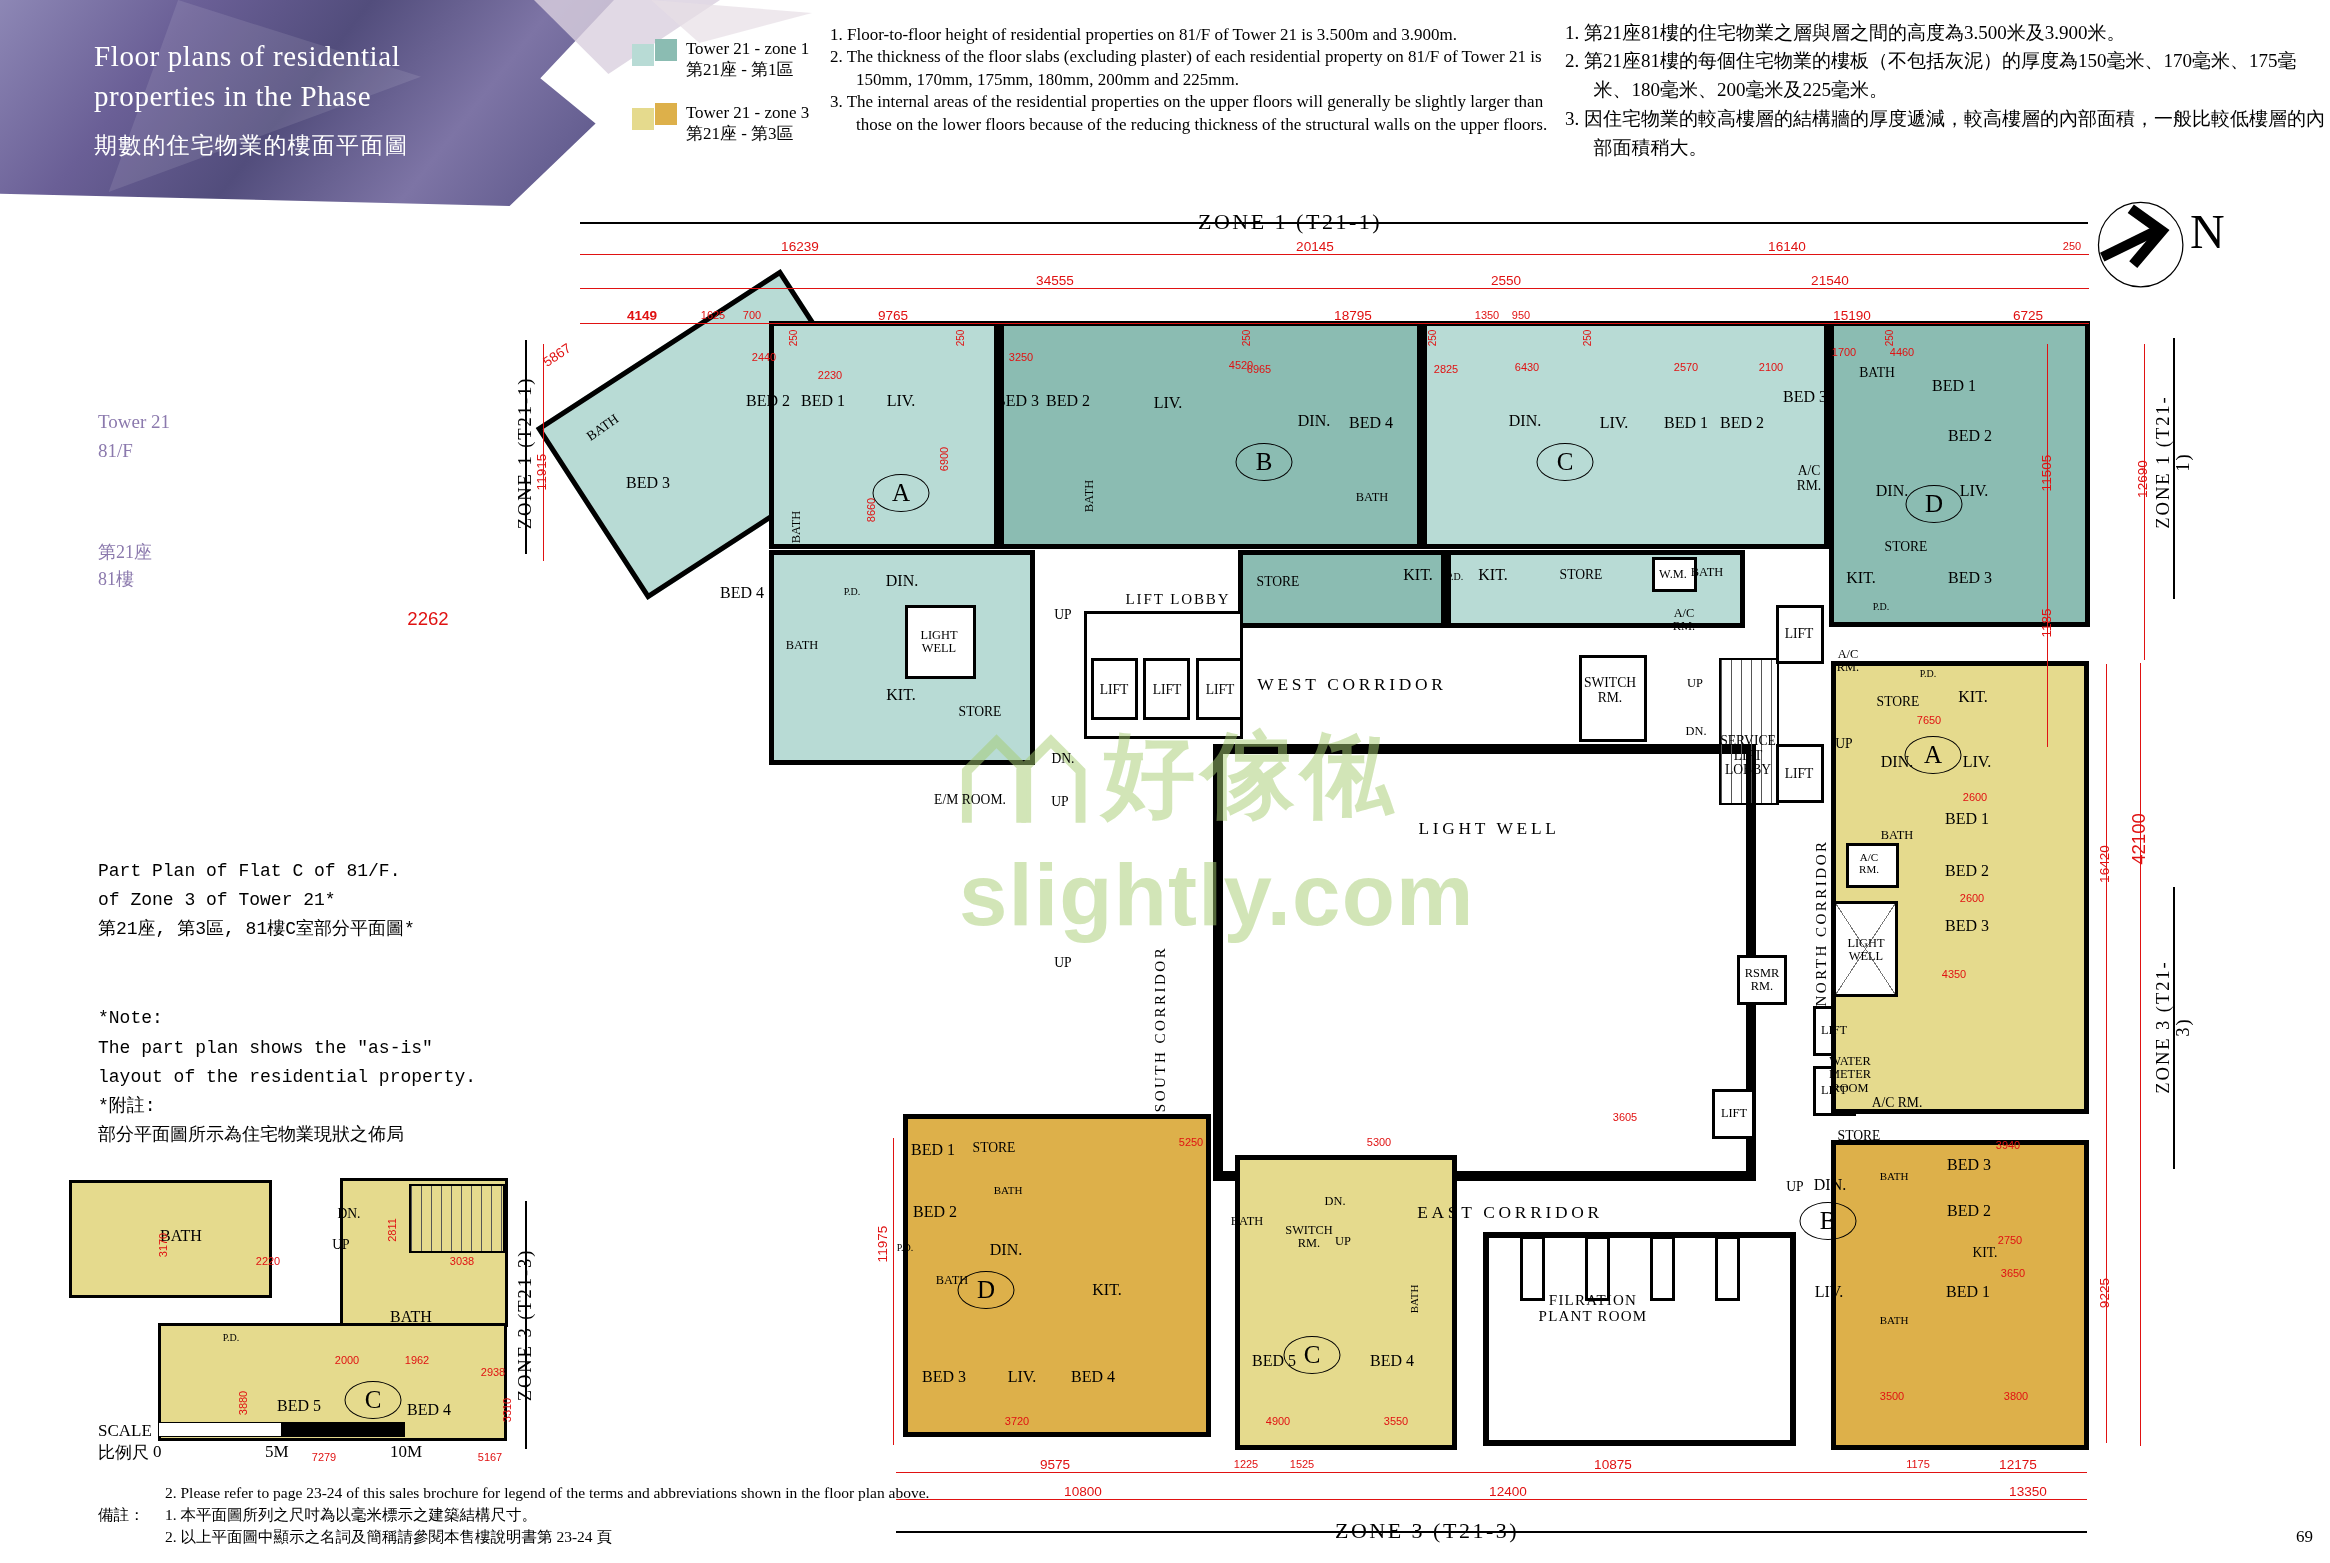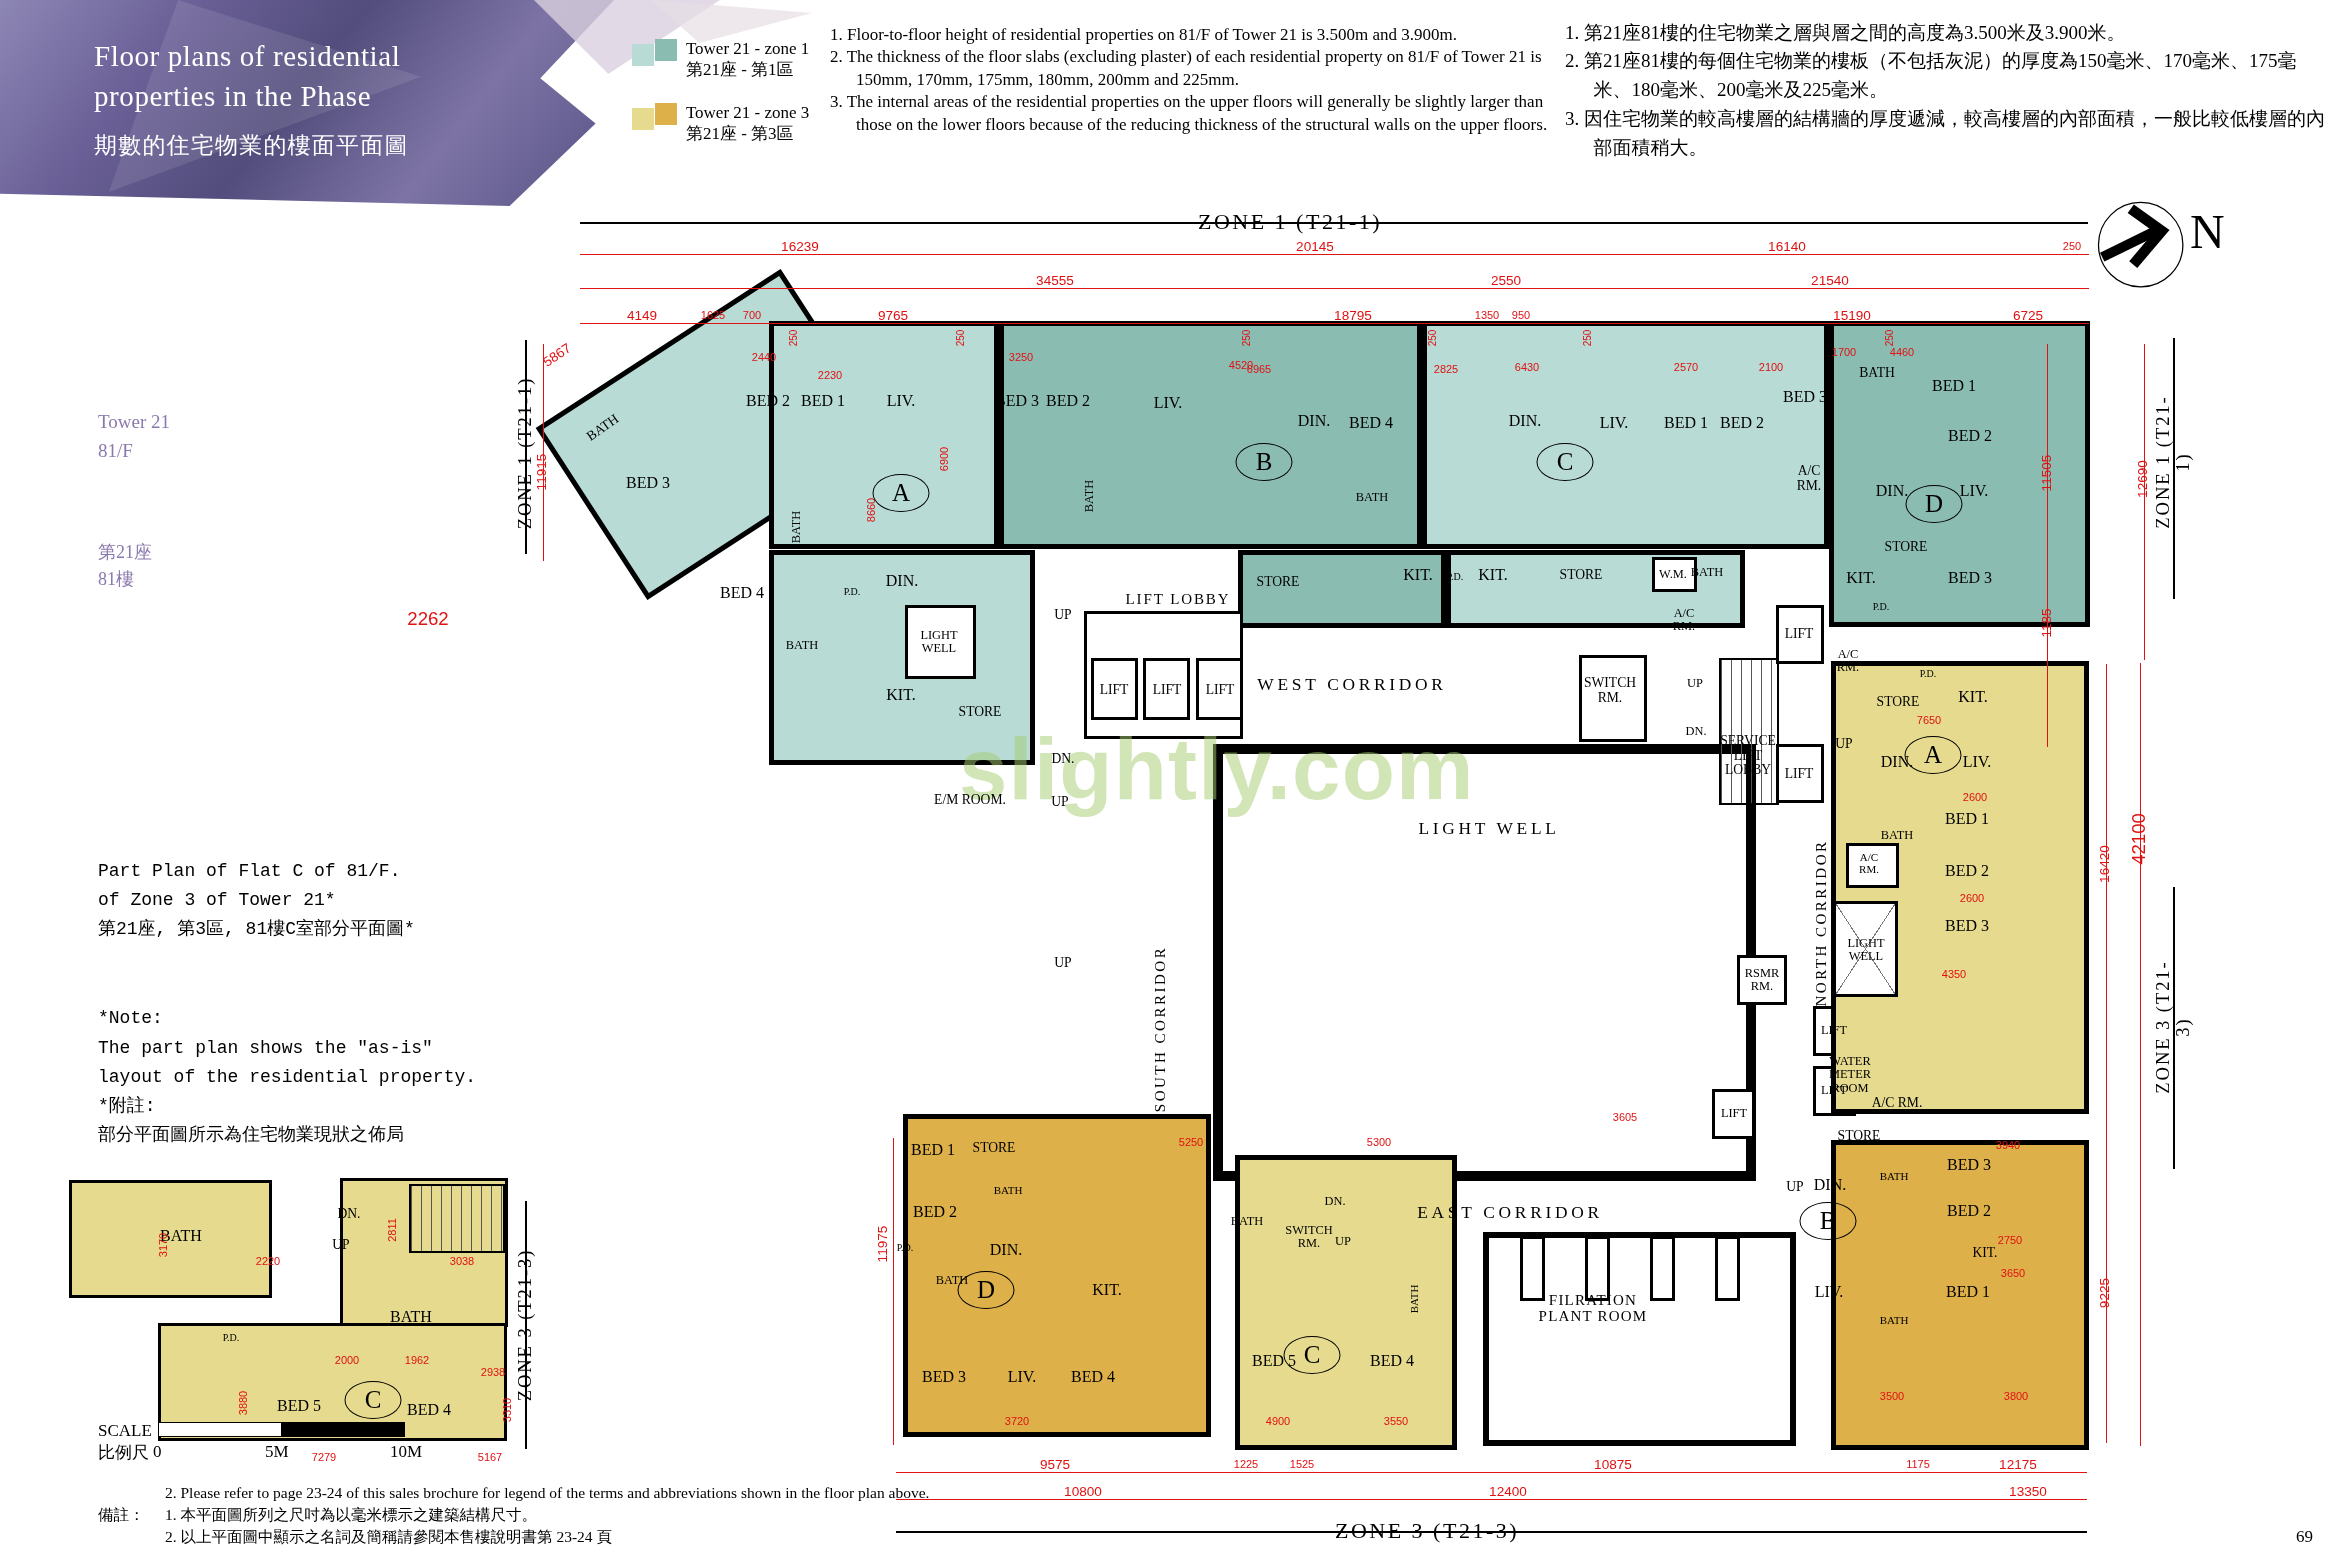--- a/index.html
+++ b/index.html
@@ -177,20 +177,27 @@
   <div class="blk white b5" style="left:1650px;top:1236px;width:25px;height:65px;"></div>
   <div class="blk white b5" style="left:1715px;top:1236px;width:25px;height:65px;"></div>
   <div class="blk gold-d" style="left:1831px;top:1140px;width:258px;height:310px;"></div>
 
   <div class="blk gold-l b6" style="left:69px;top:1180px;width:203px;height:118px;"></div>
   <div class="blk gold-l b6" style="left:340px;top:1178px;width:168px;height:149px;"></div>
   <div class="stair pl" style="left:409px;top:1184px;width:92px;height:65px;"></div>
   <div class="blk gold-l b6" style="left:158px;top:1323px;width:349px;height:118px;"></div>
 
   <div id="wm">
+    <div class="row1">
+      <svg width="143" height="105" viewBox="0 0 115 85">
+        <path d="M6 80 V38 L30 14 L54 38 V80" fill="none" stroke="#a6cd72" stroke-width="8"></path>
+        <path d="M50 80 V38 L74 14 L98 38 V80" fill="none" stroke="#a6cd72" stroke-width="8"></path>
+      </svg>
+      <span class="cn">好傢俬</span>
+    </div>
     <div class="url">slightly.com</div>
   </div>
 
   <div id="plan-layer">
       <div class="lbl" style="left: 1290px; top: 222px; transform: translate(-50%, -50%) rotate(0deg); font-size: 22px; letter-spacing: 2.5px; background: rgb(255, 255, 255); padding: 0px 7.4px;">ZONE 1 (T21-1)</div>
       <div class="lbl" style="left: 1427px; top: 1531px; transform: translate(-50%, -50%) rotate(0deg); font-size: 22px; letter-spacing: 2.5px; background: rgb(255, 255, 255); padding: 0px 7.4px;">ZONE 3 (T21-3)</div>
       <div class="lbl" style="left: 525px; top: 453px; transform: translate(-50%, -50%) rotate(-90deg); font-size: 18.6px; letter-spacing: 1.9px; background: rgb(255, 255, 255); padding: 0px 7.4px;">ZONE 1 (T21-1)</div>
       <div class="lbl" style="left: 525px; top: 1325px; transform: translate(-50%, -50%) rotate(-90deg); font-size: 18.6px; letter-spacing: 1.9px; background: rgb(255, 255, 255); padding: 0px 7.4px;">ZONE 3 (T21-3)</div>
       <div class="lbl" style="left: 2173px; top: 462px; transform: translate(-50%, -50%) rotate(-90deg); font-size: 18.6px; letter-spacing: 1.9px; background: rgb(255, 255, 255); padding: 0px 7.4px;">ZONE 1 (T21-1)</div>
       <div class="lbl" style="left: 2173px; top: 1027px; transform: translate(-50%, -50%) rotate(-90deg); font-size: 18.6px; letter-spacing: 1.9px; background: rgb(255, 255, 255); padding: 0px 7.4px;">ZONE 3 (T21-3)</div>
@@ -326,21 +333,21 @@
       <div class="lbl" style="left: 231px; top: 1338px; transform: translate(-50%, -50%) rotate(0deg); font-size: 10px;">P.D.</div>
       <div class="lbl" style="left: 299px; top: 1406px; transform: translate(-50%, -50%) rotate(0deg); font-size: 16px;">BED 5</div>
       <div class="lbl" style="left: 429px; top: 1410px; transform: translate(-50%, -50%) rotate(0deg); font-size: 16px;">BED 4</div>
       <div class="dim" style="left: 800px; top: 246px; transform: translate(-50%, -50%) rotate(0deg); font-size: 13.6px;">16239</div>
       <div class="dim" style="left: 1315px; top: 246px; transform: translate(-50%, -50%) rotate(0deg); font-size: 13.6px;">20145</div>
       <div class="dim" style="left: 1787px; top: 246px; transform: translate(-50%, -50%) rotate(0deg); font-size: 13.6px;">16140</div>
       <div class="dim" style="left: 2072px; top: 246px; transform: translate(-50%, -50%) rotate(0deg); font-size: 11px;">250</div>
       <div class="dim" style="left: 1055px; top: 280px; transform: translate(-50%, -50%) rotate(0deg); font-size: 13.6px;">34555</div>
       <div class="dim" style="left: 1506px; top: 280px; transform: translate(-50%, -50%) rotate(0deg); font-size: 13.6px;">2550</div>
       <div class="dim" style="left: 1830px; top: 280px; transform: translate(-50%, -50%) rotate(0deg); font-size: 13.6px;">21540</div>
-      <div class="dim" style="left: 642px; top: 315px; transform: translate(-50%, -50%) rotate(0deg); font-size: 13.6px;">4149</div>
+      <div class="dim" style="left: 642px; top: 315px; transform: translate(-50%, -50%) rotate(0deg); font-size: 13.6px; font-weight: bold;">4149</div>
       <div class="dim" style="left: 713px; top: 315px; transform: translate(-50%, -50%) rotate(0deg); font-size: 11px;">1625</div>
       <div class="dim" style="left: 752px; top: 315px; transform: translate(-50%, -50%) rotate(0deg); font-size: 11px;">700</div>
       <div class="dim" style="left: 893px; top: 315px; transform: translate(-50%, -50%) rotate(0deg); font-size: 13.6px;">9765</div>
       <div class="dim" style="left: 1353px; top: 315px; transform: translate(-50%, -50%) rotate(0deg); font-size: 13.6px;">18795</div>
       <div class="dim" style="left: 1487px; top: 315px; transform: translate(-50%, -50%) rotate(0deg); font-size: 11px;">1350</div>
       <div class="dim" style="left: 1521px; top: 315px; transform: translate(-50%, -50%) rotate(0deg); font-size: 11px;">950</div>
       <div class="dim" style="left: 1852px; top: 315px; transform: translate(-50%, -50%) rotate(0deg); font-size: 13.6px;">15190</div>
       <div class="dim" style="left: 2028px; top: 315px; transform: translate(-50%, -50%) rotate(0deg); font-size: 13.6px;">6725</div>
       <div class="dim" style="left: 541px; top: 472px; transform: translate(-50%, -50%) rotate(-90deg); font-size: 13.6px;">11915</div>
       <div class="dim" style="left: 557px; top: 355px; transform: translate(-50%, -50%) rotate(-34deg); font-size: 13.6px;">5867</div>

